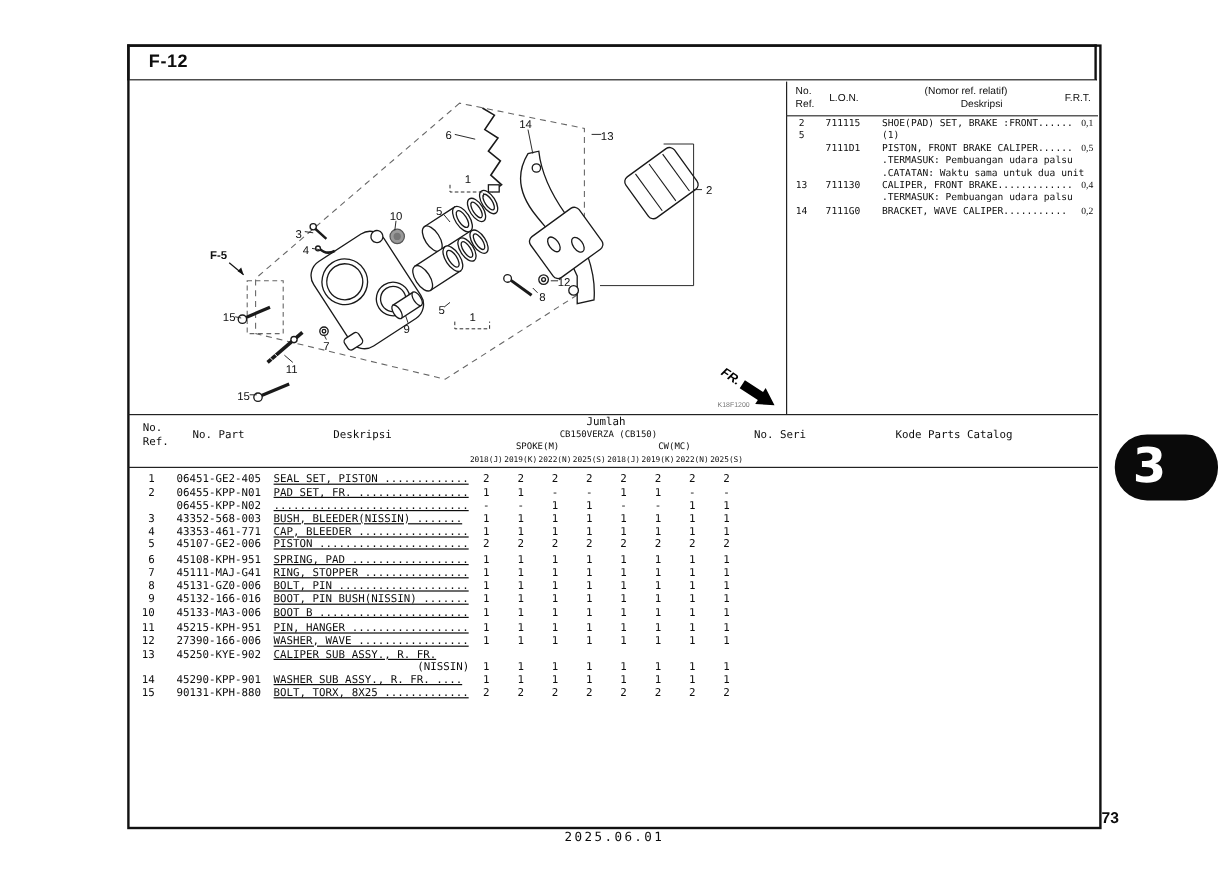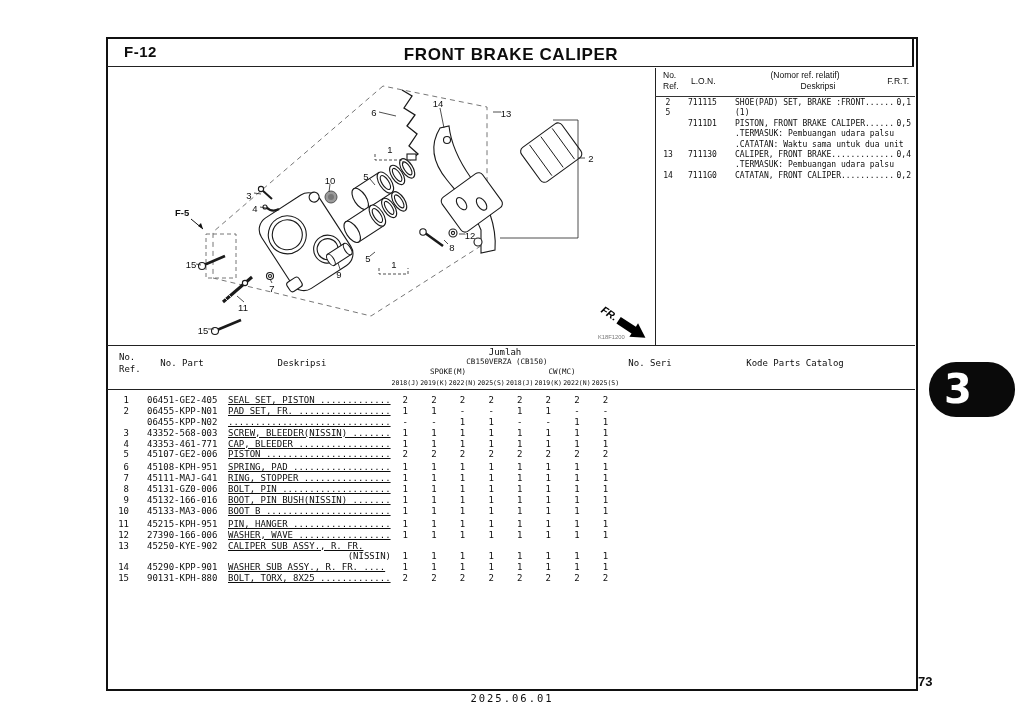--- a/index.html
+++ b/index.html
@@ -21,21 +21,21 @@
   
   #lon-table{left:655px;top:68px;width:260px;height:277px;font-size:8.5px;}
   #lon-head{position:absolute;left:0;top:0;width:100%;height:28px;border-bottom:1px solid #333;}
   #lon-head span{position:absolute;white-space:nowrap;}
   .lon-line{position:relative;height:10.4px;line-height:10.4px;
             font-family:"DejaVu Sans Mono",monospace;font-size:8px;white-space:nowrap;}
   .lon-line span{position:absolute;top:0;}
   .lc-ref{left:2px;width:22px;text-align:center;}
   .lc-lon{left:33px;}
   .lc-desc{left:80px;}
-  .lc-frt{left:232px;width:24px;text-align:right;}
+  .lc-frt{left:232px;width:24px;text-align:right;font-family:Liberation Serif, serif;}
   
   #parts-section{left:107px;top:345px;width:808px;height:343px;}
   #parts-head{position:absolute;left:0;top:0;width:100%;height:45px;border-top:1px solid #222;border-bottom:1px solid #222;box-sizing:border-box;
               font-family:"DejaVu Sans Mono",monospace;font-size:9px;}
   #parts-head .hc{position:absolute;transform:translateX(-50%);white-space:nowrap;}
   #parts-head .hl{position:absolute;white-space:nowrap;}
   .ycol{position:absolute;width:28.6px;text-align:center;font-size:6.5px;top:33px;}
   #parts-body{position:absolute;left:0;top:46px;width:100%;padding-top:4px;}
   .prow{position:relative;height:10.9px;line-height:10.9px;
         font-family:"DejaVu Sans Mono",monospace;font-size:9px;white-space:nowrap;}
@@ -57,21 +57,20 @@
 </style>
 </head>
 <body>
 
 <div id="page">
 
   <div class="abs" id="frame"></div>
 
   <div class="abs" id="header-bar"></div>
   <div class="abs" id="page-code">F-12</div>
-  <div class="abs" id="page-title">FRONT BRAKE CALIPER</div>
 
   <div class="abs vline" style="left:655px;top:68px;height:277px;"></div>
 
   <svg class="abs" id="diagram" width="548" height="277" viewBox="0 0 548 277">
 
     <polygon points="276,18 106,164 106,210 264,248 380,174 380,39" fill="none" stroke="#666" stroke-width="0.9" stroke-dasharray="5,4"></polygon>
     <rect x="99" y="166" width="30" height="44" fill="none" stroke="#666" stroke-width="0.9" stroke-dasharray="4,3"></rect>
 
     <g>
       <polyline points="295,22 305,28 297,40 308,47 300,58 310,66 302,78 311,86 303,92" fill="none" stroke="#1a1a1a" stroke-width="1.3"></polyline>
@@ -281,21 +280,21 @@
         </div>
         <div class="lon-line">
           <span class="lc-ref"></span>
           <span class="lc-lon"></span>
           <span class="lc-desc">.TERMASUK: Pembuangan udara palsu</span>
           <span class="lc-frt"></span>
         </div>
         <div class="lon-line">
           <span class="lc-ref">14</span>
           <span class="lc-lon">7111G0</span>
-          <span class="lc-desc">CATATAN, FRONT CALIPER...........</span>
+          <span class="lc-desc">BRACKET, WAVE CALIPER...........</span>
           <span class="lc-frt">0,2</span>
         </div>
       </div>
   </div>
 
   <div class="abs" id="parts-section">
     <div id="parts-head">
       <span class="hl" style="left:12px;top:6px;">No.</span>
       <span class="hl" style="left:12px;top:18px;">Ref.</span>
       <span class="hc" style="left:75px;top:12px;">No. Part</span>
@@ -344,21 +343,21 @@
           <span class="pc-qty" style="left: 341.2px;">1</span>
           <span class="pc-qty" style="left: 369.8px;">1</span>
           <span class="pc-qty" style="left: 398.4px;">-</span>
           <span class="pc-qty" style="left: 427px;">-</span>
           <span class="pc-qty" style="left: 455.6px;">1</span>
           <span class="pc-qty" style="left: 484.2px;">1</span>
         </div>
         <div class="prow">
           <span class="pc-ref">3</span>
           <span class="pc-part">43352-568-003</span>
-          <span class="pc-desc">SCREW, BLEEDER(NISSIN) .......</span>
+          <span class="pc-desc">BUSH, BLEEDER(NISSIN) .......</span>
           <span class="pc-qty" style="left: 284px;">1</span>
           <span class="pc-qty" style="left: 312.6px;">1</span>
           <span class="pc-qty" style="left: 341.2px;">1</span>
           <span class="pc-qty" style="left: 369.8px;">1</span>
           <span class="pc-qty" style="left: 398.4px;">1</span>
           <span class="pc-qty" style="left: 427px;">1</span>
           <span class="pc-qty" style="left: 455.6px;">1</span>
           <span class="pc-qty" style="left: 484.2px;">1</span>
         </div>
         <div class="prow">

